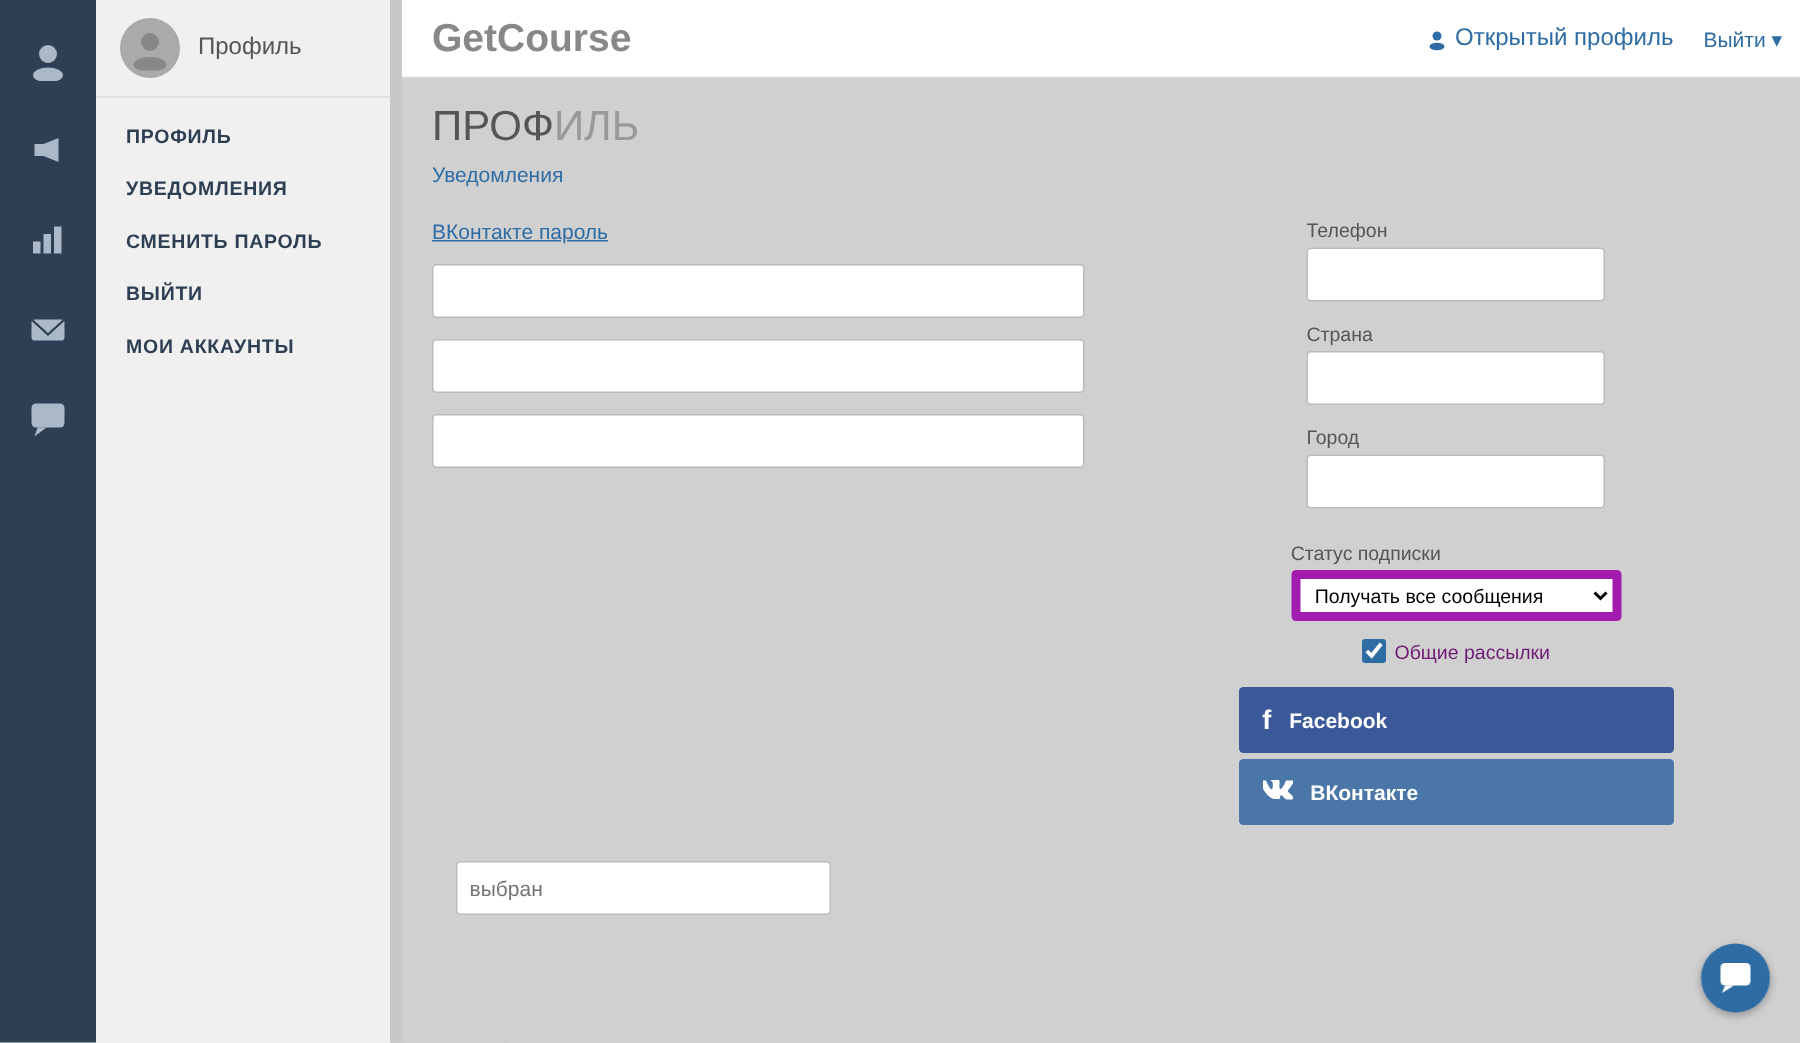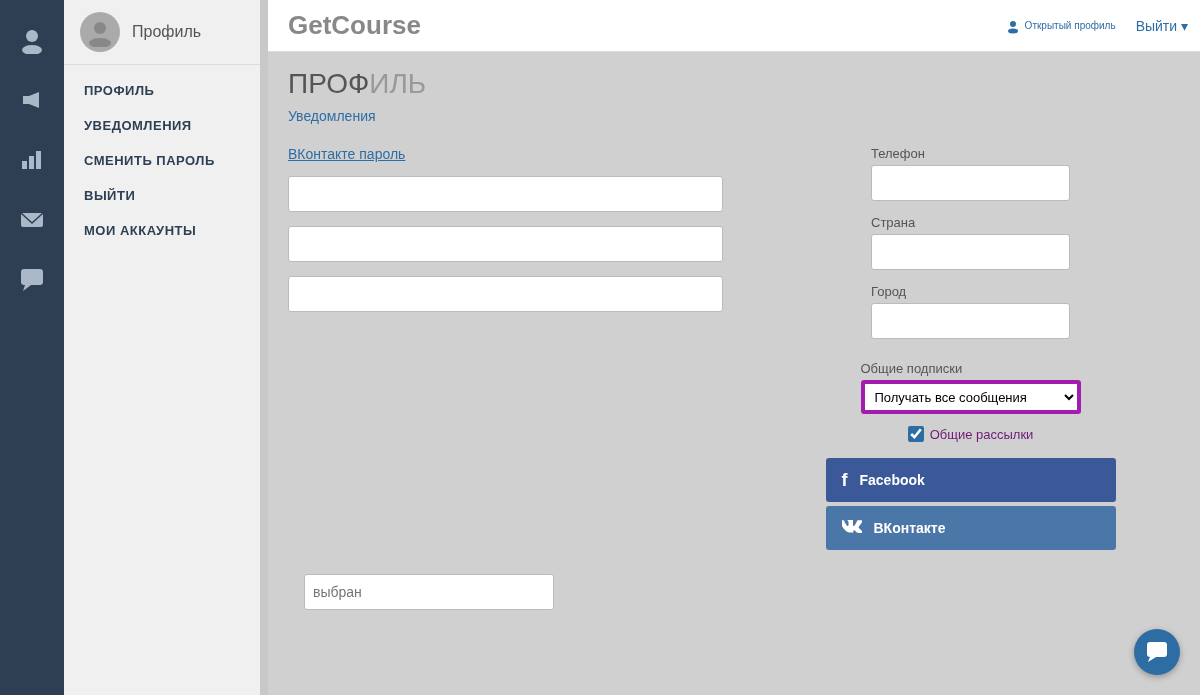--- a/index.html
+++ b/index.html
@@ -93,21 +93,21 @@
       font-weight: bold;
       color: #888;
     }
     .top-bar-right {
       display: flex;
       align-items: center;
       gap: 20px;
     }
     .open-profile-link {
       color: #2e6da4;
-      font-size: 10px;
+      font-size: 16px;
       cursor: pointer;
       display: flex;
       align-items: center;
       gap: 4px;
     }
     .logout-link {
       color: #2e6da4;
       font-size: 14px;
       cursor: pointer;
     }
@@ -188,21 +188,21 @@
     }
     .subscription-label {
       font-size: 13px;
       color: #555;
       margin-bottom: 4px;
       display: block;
     }
     .subscription-select {
       width: 220px;
       height: 34px;
-      border: 4px solid #a21caf;
+      border: 6px solid #a21caf;
       border-radius: 3px;
       background: #fff;
       font-size: 13px;
       padding: 2px 6px;
       cursor: pointer;
     }
 
     
     .checkbox-row {
       display: flex;
@@ -374,21 +374,21 @@
         <label class="form-label">Страна</label>
         <input class="form-input" type="text" value="" style="">
       </div>
 
       <div class="form-field">
         <label class="form-label">Город</label>
         <input class="form-input" type="text" value="" style="">
       </div>
 
       <div class="subscription-section">
-        <span class="subscription-label">Общие подписки</span>
+        <span class="subscription-label">Статус подписки</span>
         <select class="subscription-select">
           <option>Получать все сообщения</option>
           <option>Отписаться</option>
         </select>
       </div>
 
       <div class="checkbox-row">
         <input type="checkbox" class="checkbox-input" checked="" style="">
         <span class="checkbox-label">Общие рассылки</span>
       </div>

